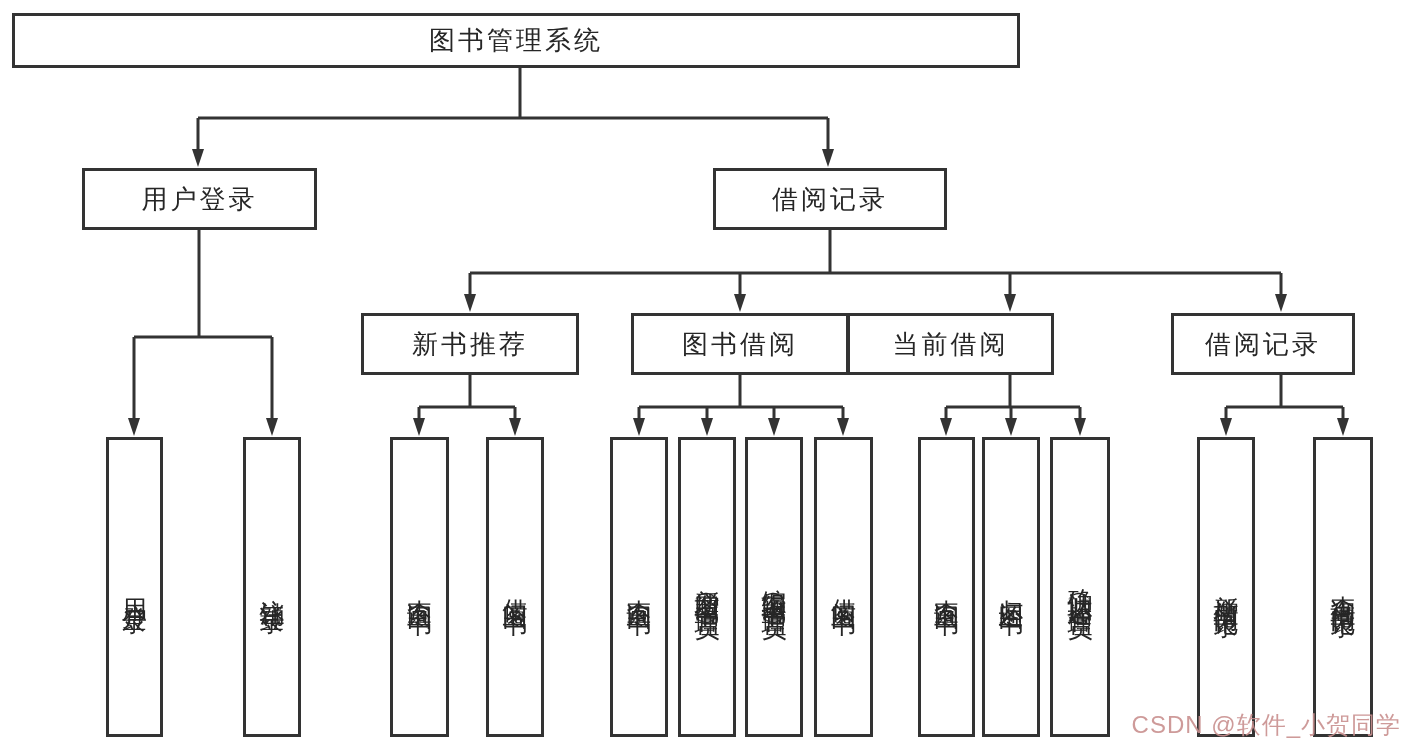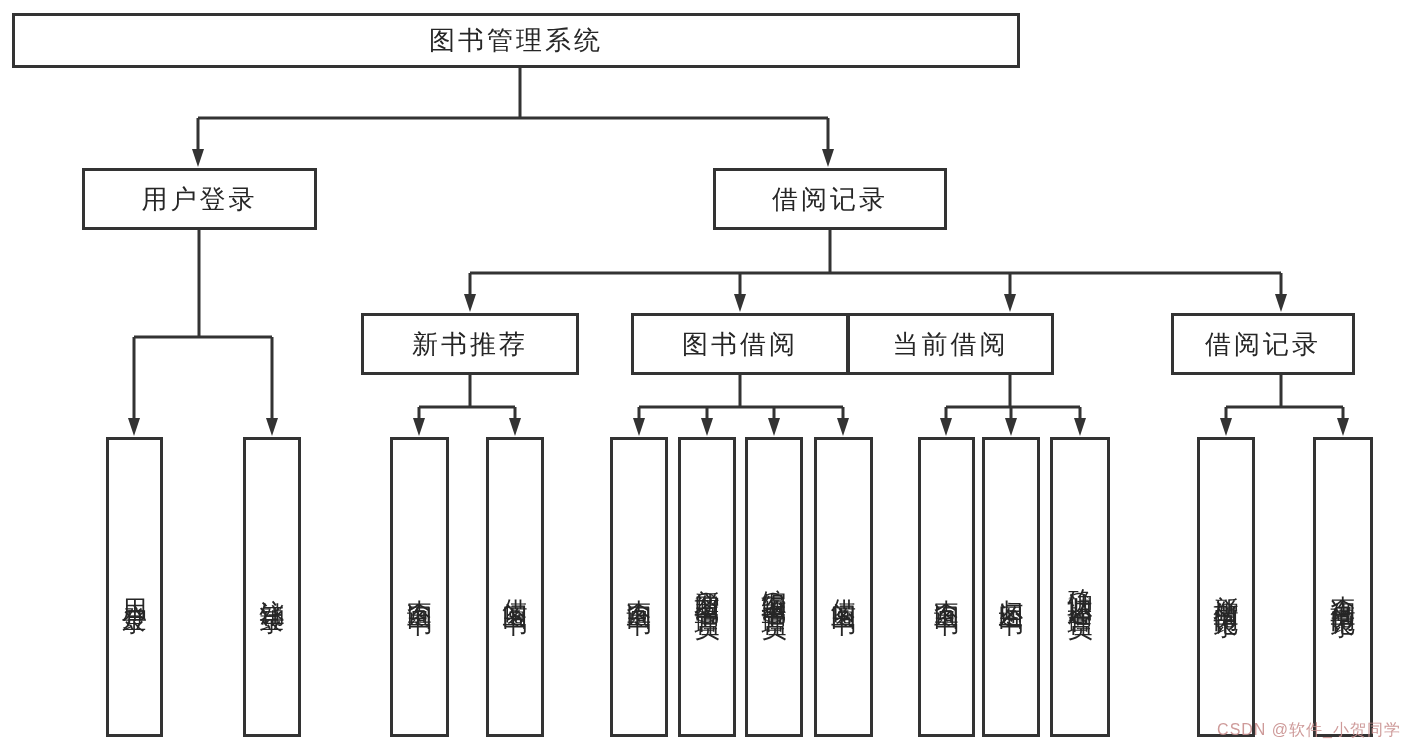--- a/index.html
+++ b/index.html
@@ -50,21 +50,21 @@
     top: 437px; height: 300px;
     writing-mode: vertical-rl;
     font-size: 25px;
     letter-spacing: 4px;
     line-height: 1;
   }
   .watermark {
     position: absolute;
     right: 4px;
     bottom: 6px;
-    font-size: 16px;
+    font-size: 24px;
     letter-spacing: 1px;
     color: #c9908f;
     opacity: 0.9;
   }
 </style>
 </head>
 <body>
 
 <div class="canvas">
 

